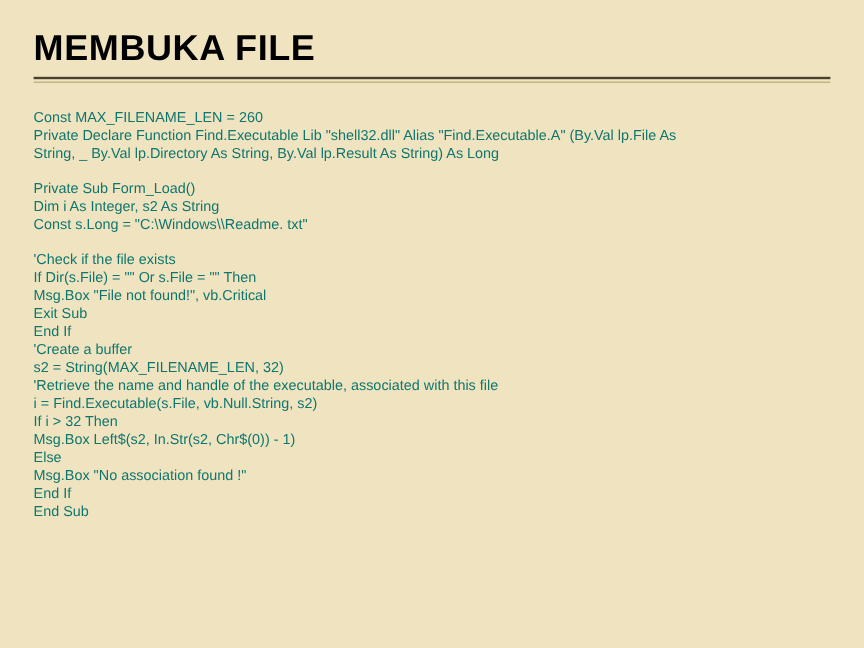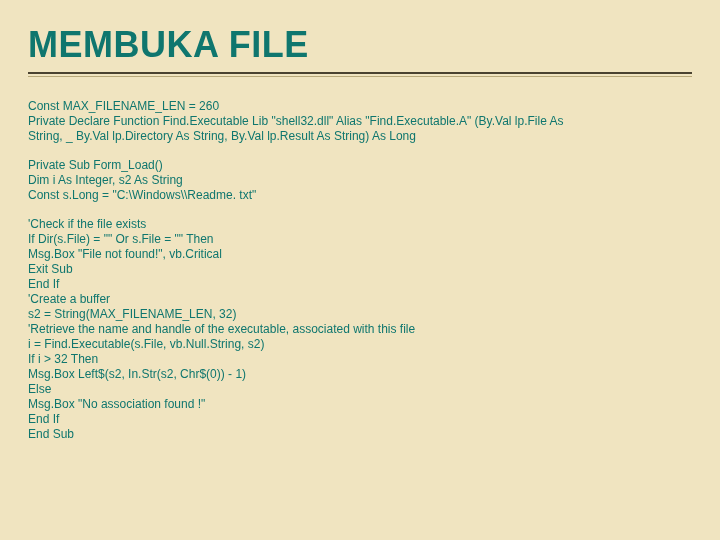--- a/index.html
+++ b/index.html
@@ -4,24 +4,24 @@
 <style>
   * { margin: 0; padding: 0; box-sizing: border-box; }
   html, body { width: 720px; height: 540px; }
   body {
     background: #f0e4c0;
     font-family: Arial, Helvetica, sans-serif;
     color: #3a3428;
     padding: 24px 28px;
   }
   .title {
-    font-size: 36px;
+    font-size: 30px;
     font-weight: 700;
     letter-spacing: 0.5px;
-    color: #0f766e;
+    color: #000000;
     margin-bottom: 6px;
   }
   .title-rule-dark {
     height: 2px;
     background: #4a4230;
     margin-bottom: 2px;
   }
   .title-rule-light {
     height: 1px;
     background: #b8a97a;

